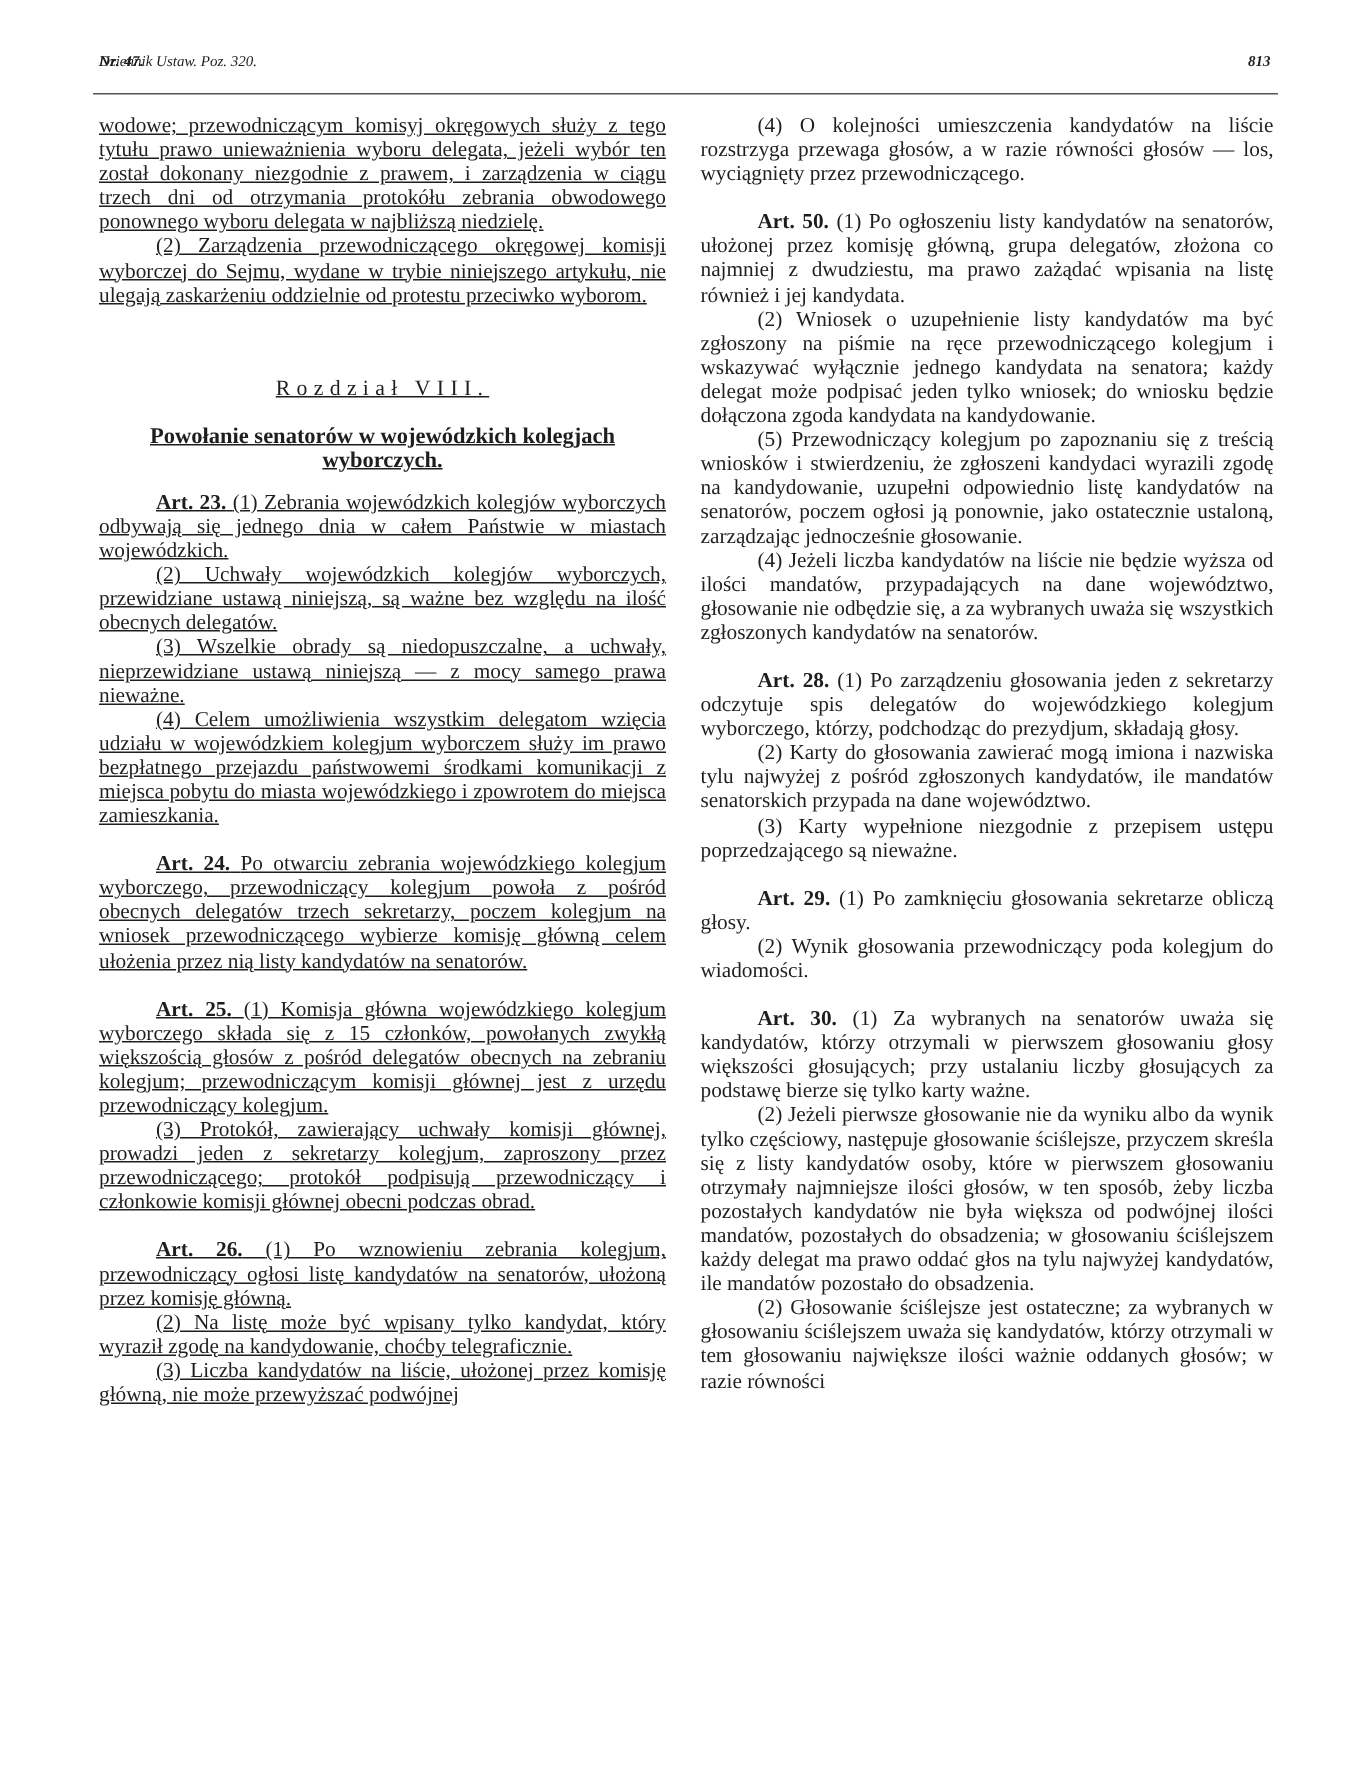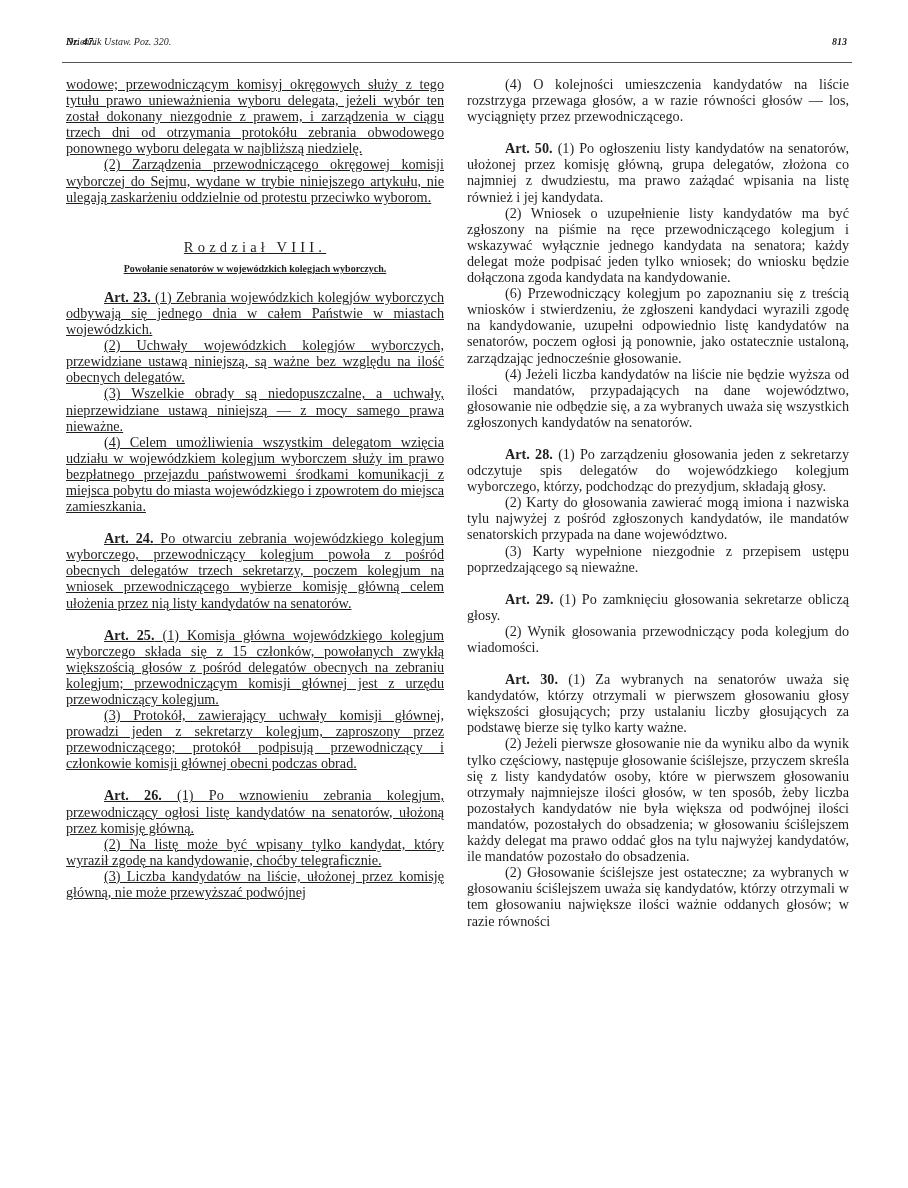--- a/index.html
+++ b/index.html
@@ -11,22 +11,22 @@
   .header .center{position:absolute;left:0;right:0;top:0;text-align:left;}
   .header .right{position:absolute;right:2px;top:0;font-weight:bold;}
   .rule{position:absolute;top:62px;left:62px;width:790px;height:0;border-top:1.3px solid #555;}
   .col{position:absolute;top:76px;font-family:"Liberation Serif",serif;
        font-size:14.2px;line-height:16.1px;text-align:justify;hyphens:none;}
   .col.left{left:66px;width:378px;text-decoration:underline;}
   .col.right{left:467px;width:382px;}
   .p{margin:0;text-indent:0;}
   .p.ind{text-indent:38px;}
   .gap{height:16px;}
-  .chapter{text-align:center;letter-spacing:4.2px;font-size:14.5px;margin:4px;}
-  .chapter-title{text-align:center;font-weight:bold;margin:6px 0 0 0;font-size:10px;line-height:16px;}
+  .chapter{text-align:center;letter-spacing:4.2px;font-size:14.5px;margin:16px;}
+  .chapter-title{text-align:center;font-weight:bold;margin:6px 0 0 0;font-size:15px;line-height:16px;}
   .art{font-weight:bold;}
 </style>
 </head>
 <body>
 
 <div class="header">
   <span class="left">Nr. 47.</span>
   <span class="center">Dziennik Ustaw. Poz. 320.</span>
   <span class="right">813</span>
 </div>
@@ -57,21 +57,21 @@
   <p class="p ind">(2) Na listę może być wpisany tylko kandydat, który wyraził zgodę na kandydowanie, choćby telegraficznie.</p>
   <p class="p ind">(3) Liczba kandydatów na liście, ułożonej przez komisję główną, nie może przewyższać podwójnej</p>
 </div>
 
 <div class="col right">
   <p class="p ind">(4) O kolejności umieszczenia kandydatów na liście rozstrzyga przewaga głosów, a w razie równości głosów — los, wyciągnięty przez przewodniczącego.</p>
   <div class="gap"></div>
 
   <p class="p ind"><span class="art">Art. 50.</span> <span>(1) Po ogłoszeniu listy kandydatów na senatorów, ułożonej przez komisję główną, grupa delegatów, złożona co najmniej z dwudziestu, ma prawo zażądać wpisania na listę również i jej kandydata.</span></p>
   <p class="p ind">(2) Wniosek o uzupełnienie listy kandydatów ma być zgłoszony na piśmie na ręce przewodniczącego kolegjum i wskazywać wyłącznie jednego kandydata na senatora; każdy delegat może podpisać jeden tylko wniosek; do wniosku będzie dołączona zgoda kandydata na kandydowanie.</p>
-  <p class="p ind">(6) Przewodniczący kolegjum po zapoznaniu się z treścią wniosków i stwierdzeniu, że zgłoszeni kandydaci wyrazili zgodę na kandydowanie, uzupełni odpowiednio listę kandydatów na senatorów, poczem ogłosi ją ponownie, jako ostatecznie ustaloną, zarządzając jednocześnie głosowanie.</p>
+  <p class="p ind">(5) Przewodniczący kolegjum po zapoznaniu się z treścią wniosków i stwierdzeniu, że zgłoszeni kandydaci wyrazili zgodę na kandydowanie, uzupełni odpowiednio listę kandydatów na senatorów, poczem ogłosi ją ponownie, jako ostatecznie ustaloną, zarządzając jednocześnie głosowanie.</p>
   <p class="p ind">(4) Jeżeli liczba kandydatów na liście nie będzie wyższa od ilości mandatów, przypadających na dane województwo, głosowanie nie odbędzie się, a za wybranych uważa się wszystkich zgłoszonych kandydatów na senatorów.</p>
   <div class="gap"></div>
 
   <p class="p ind"><span class="art">Art. 28.</span> <span>(1) Po zarządzeniu głosowania jeden z sekretarzy odczytuje spis delegatów do wojewódzkiego kolegjum wyborczego, którzy, podchodząc do prezydjum, składają głosy.</span></p>
   <p class="p ind">(2) Karty do głosowania zawierać mogą imiona i nazwiska tylu najwyżej z pośród zgłoszonych kandydatów, ile mandatów senatorskich przypada na dane województwo.</p>
   <p class="p ind">(3) Karty wypełnione niezgodnie z przepisem ustępu poprzedzającego są nieważne.</p>
   <div class="gap"></div>
 
   <p class="p ind"><span class="art">Art. 29.</span> <span>(1) Po zamknięciu głosowania sekretarze obliczą głosy.</span></p>
   <p class="p ind">(2) Wynik głosowania przewodniczący poda kolegjum do wiadomości.</p>

